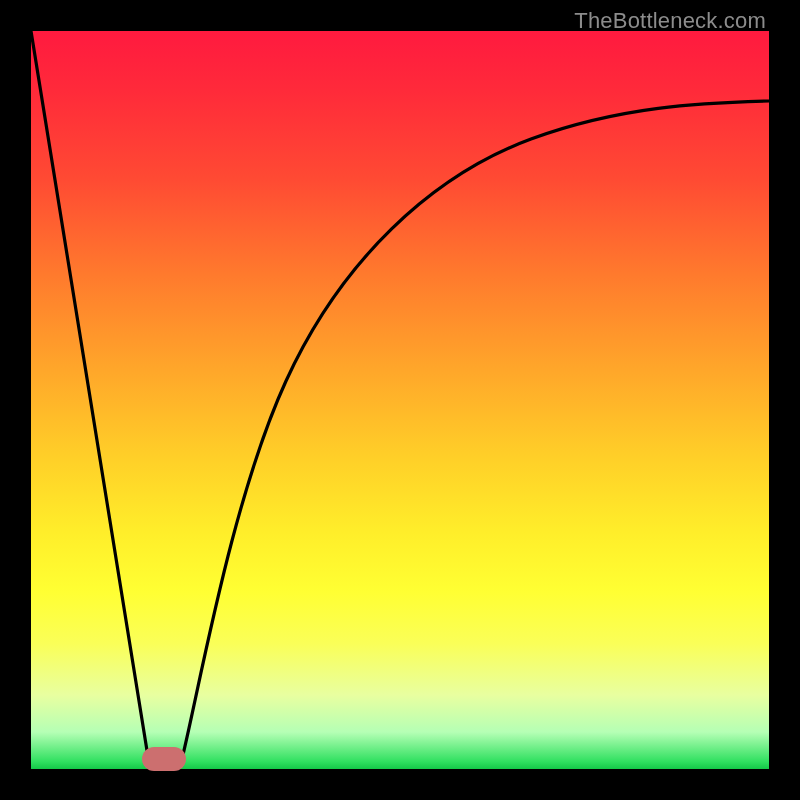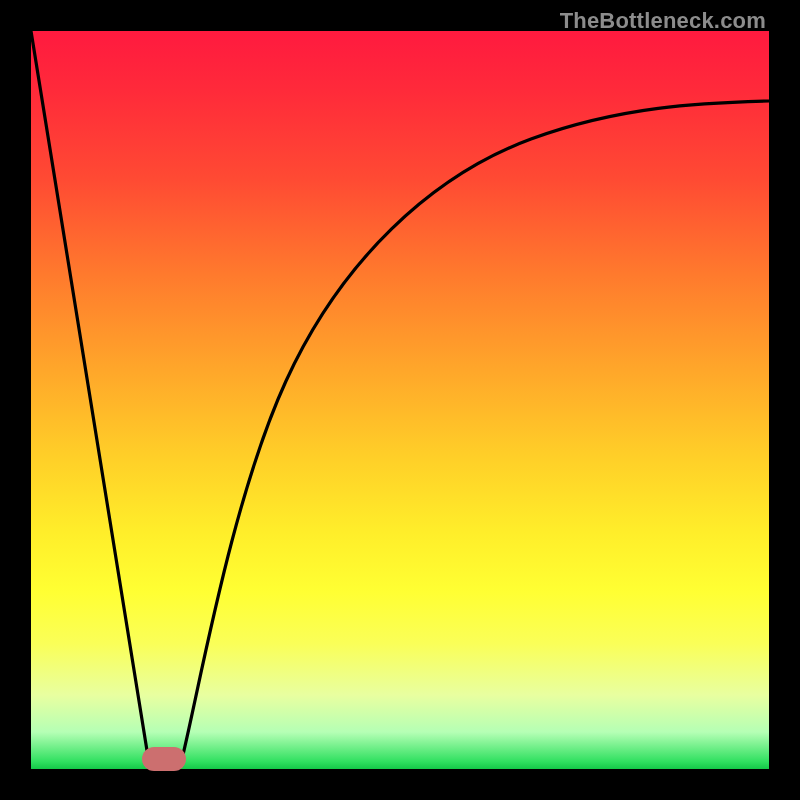--- a/index.html
+++ b/index.html
@@ -39,21 +39,21 @@
       #30e060 99%,
       #14c848 100%
     );
   }
   .watermark {
     position: absolute;
     top: 8px;
     right: 34px;
     font-family: Arial, Helvetica, sans-serif;
     font-size: 22px;
-    font-weight: 700;
+    font-weight: 400;
     color: #8c8c8c;
     letter-spacing: 0.2px;
   }
   svg.curve {
     position: absolute;
     left: 0;
     top: 0;
     width: 738px;
     height: 738px;
     overflow: visible;

